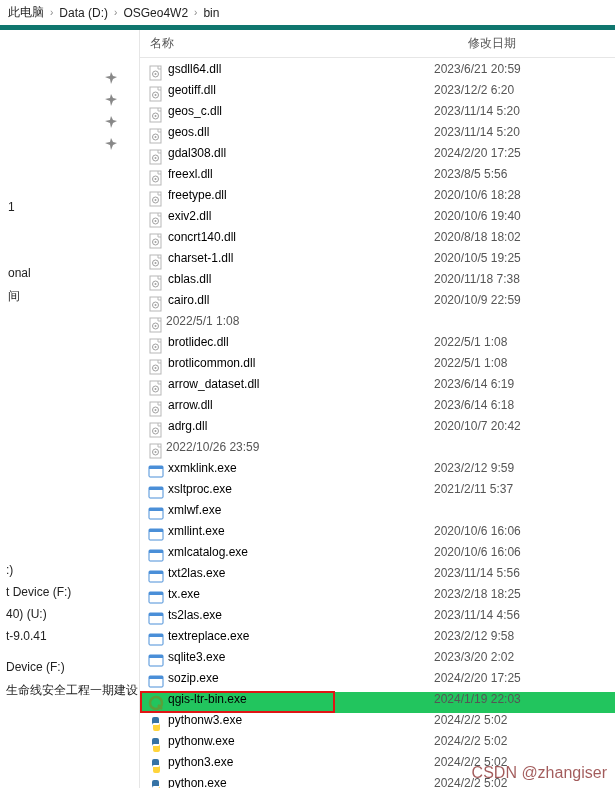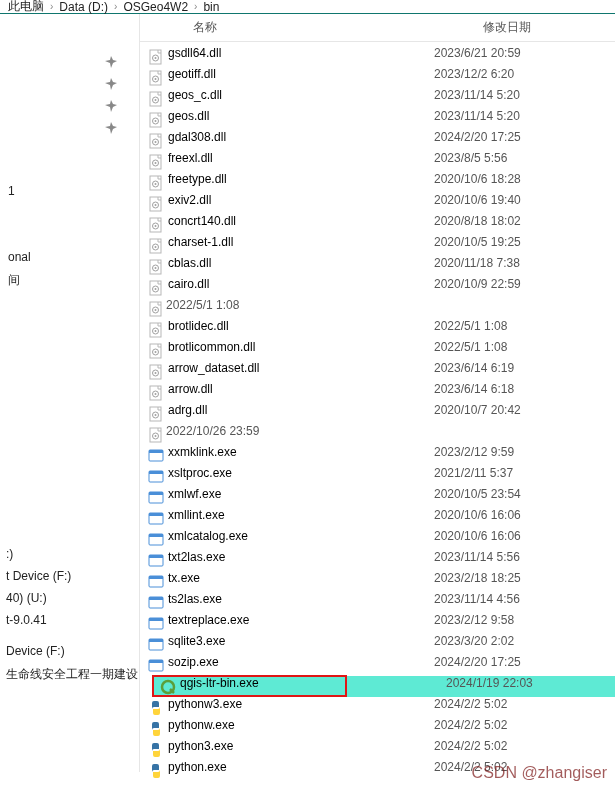--- a/index.html
+++ b/index.html
@@ -1,42 +1,42 @@
 <!DOCTYPE html>
 <html><head>
 <meta charset="utf-8">
 <style>
 * { margin: 0; padding: 0; box-sizing: border-box; font-family: "Microsoft YaHei", "Segoe UI", sans-serif; font-size: 12px; }
 body { background: #fff; width: 615px; height: 788px; overflow: hidden; position: relative; }
 
-.breadcrumb { display: flex; align-items: center; height: 14px; padding-left: 8px; border-bottom: 1px solid #0f766e; color: #222; }
+.breadcrumb { display: flex; align-items: center; height: 30px; padding-left: 8px; border-bottom: 5px solid #0f766e; color: #222; }
 .breadcrumb .sep { margin: 0 6px; color: #888; font-size: 10px; }
 .breadcrumb span { cursor: pointer; }
 
 .main { display: flex; height: calc(100% - 30px); }
 
 .left-pane { width: 140px; border-right: 1px solid #e6e6e6; padding-top: 40px; position: relative; color: #222; }
 .left-pane .pin-row { height: 22px; text-align: right; padding-right: 22px; color: #888; position: relative; }
 .left-pane .pin-row svg { position: absolute; right: 22px; top: 2px; }
 .left-pane .stub { padding: 4px 8px 4px 8px; white-space: nowrap; overflow: hidden; border-top: 0px solid #eee; }
 .left-pane .section { margin-top: 28px; }
 .left-pane .section .stub { position: relative; padding-left: 6px; }
 
 .right-pane { flex: 1; position: relative; }
 
 .header-row { display: flex; height: 28px; align-items: center; border-bottom: 1px solid #e6e6e6; color: #555; padding-left: 10px; }
-.header-row .col-name { width: 290px; margin-left: 43px; }
-.header-row .col-date { flex: 1; }
+.header-row .col-name { width: 290px; }
+.header-row .col-date { flex: 1; margin-left: 28px; }
 
 .file-list { padding-top: 4px; }
 .file-row { display: flex; height: 21px; padding-left: 6px; white-space: nowrap; }
 .file-row .icon-wrap { width: 20px; display: flex; align-items: center; justify-content: center; }
 .file-row .name-col { width: 268px; padding-left: 2px; }
 .file-row .date-col { flex: 1; color: #555; }
-.file-row.highlighted { background: #5eead4; position: relative; margin-left: 12px; }
+.file-row.highlighted { background: #22c55e; position: relative; }
 .red-box { position: absolute; left: 159px; top: 0; width: 195px; height: 21px; border: 2px solid #e01515; pointer-events: none; }
 
 .gear-icon, .dll-icon, .exe-icon, .py-icon, .q-icon { width: 16px; height: 16px; display: block; }
 
 .watermark { position: absolute; right: 8px; bottom: 6px; color: #7f1d1d; font-size: 16px; pointer-events: none; opacity: 0.72; }
 </style>
 </head>
 <body>
 
 <div class="breadcrumb">
@@ -344,21 +344,20 @@
           <span class="date-col">2021/2/11 5:37</span>
         </div>
         <div class="file-row">
           <span class="icon-wrap">
             <svg class="exe-icon" viewBox="0 0 16 16">
               <rect x="1" y="2" width="14" height="11" rx="1" fill="#fff" stroke="#4a8fd8" stroke-width="1"></rect>
               <rect x="1" y="2" width="14" height="3" fill="#4a8fd8"></rect>
             </svg>
           </span>
           <span class="name-col">xmlwf.exe</span>
-          <span class="date-col">2020/10/5 23:54</span>
         </div>
         <div class="file-row">
           <span class="icon-wrap">
             <svg class="exe-icon" viewBox="0 0 16 16">
               <rect x="1" y="2" width="14" height="11" rx="1" fill="#fff" stroke="#4a8fd8" stroke-width="1"></rect>
               <rect x="1" y="2" width="14" height="3" fill="#4a8fd8"></rect>
             </svg>
           </span>
           <span class="name-col">xmllint.exe</span>
           <span class="date-col">2020/10/6 16:06</span>

